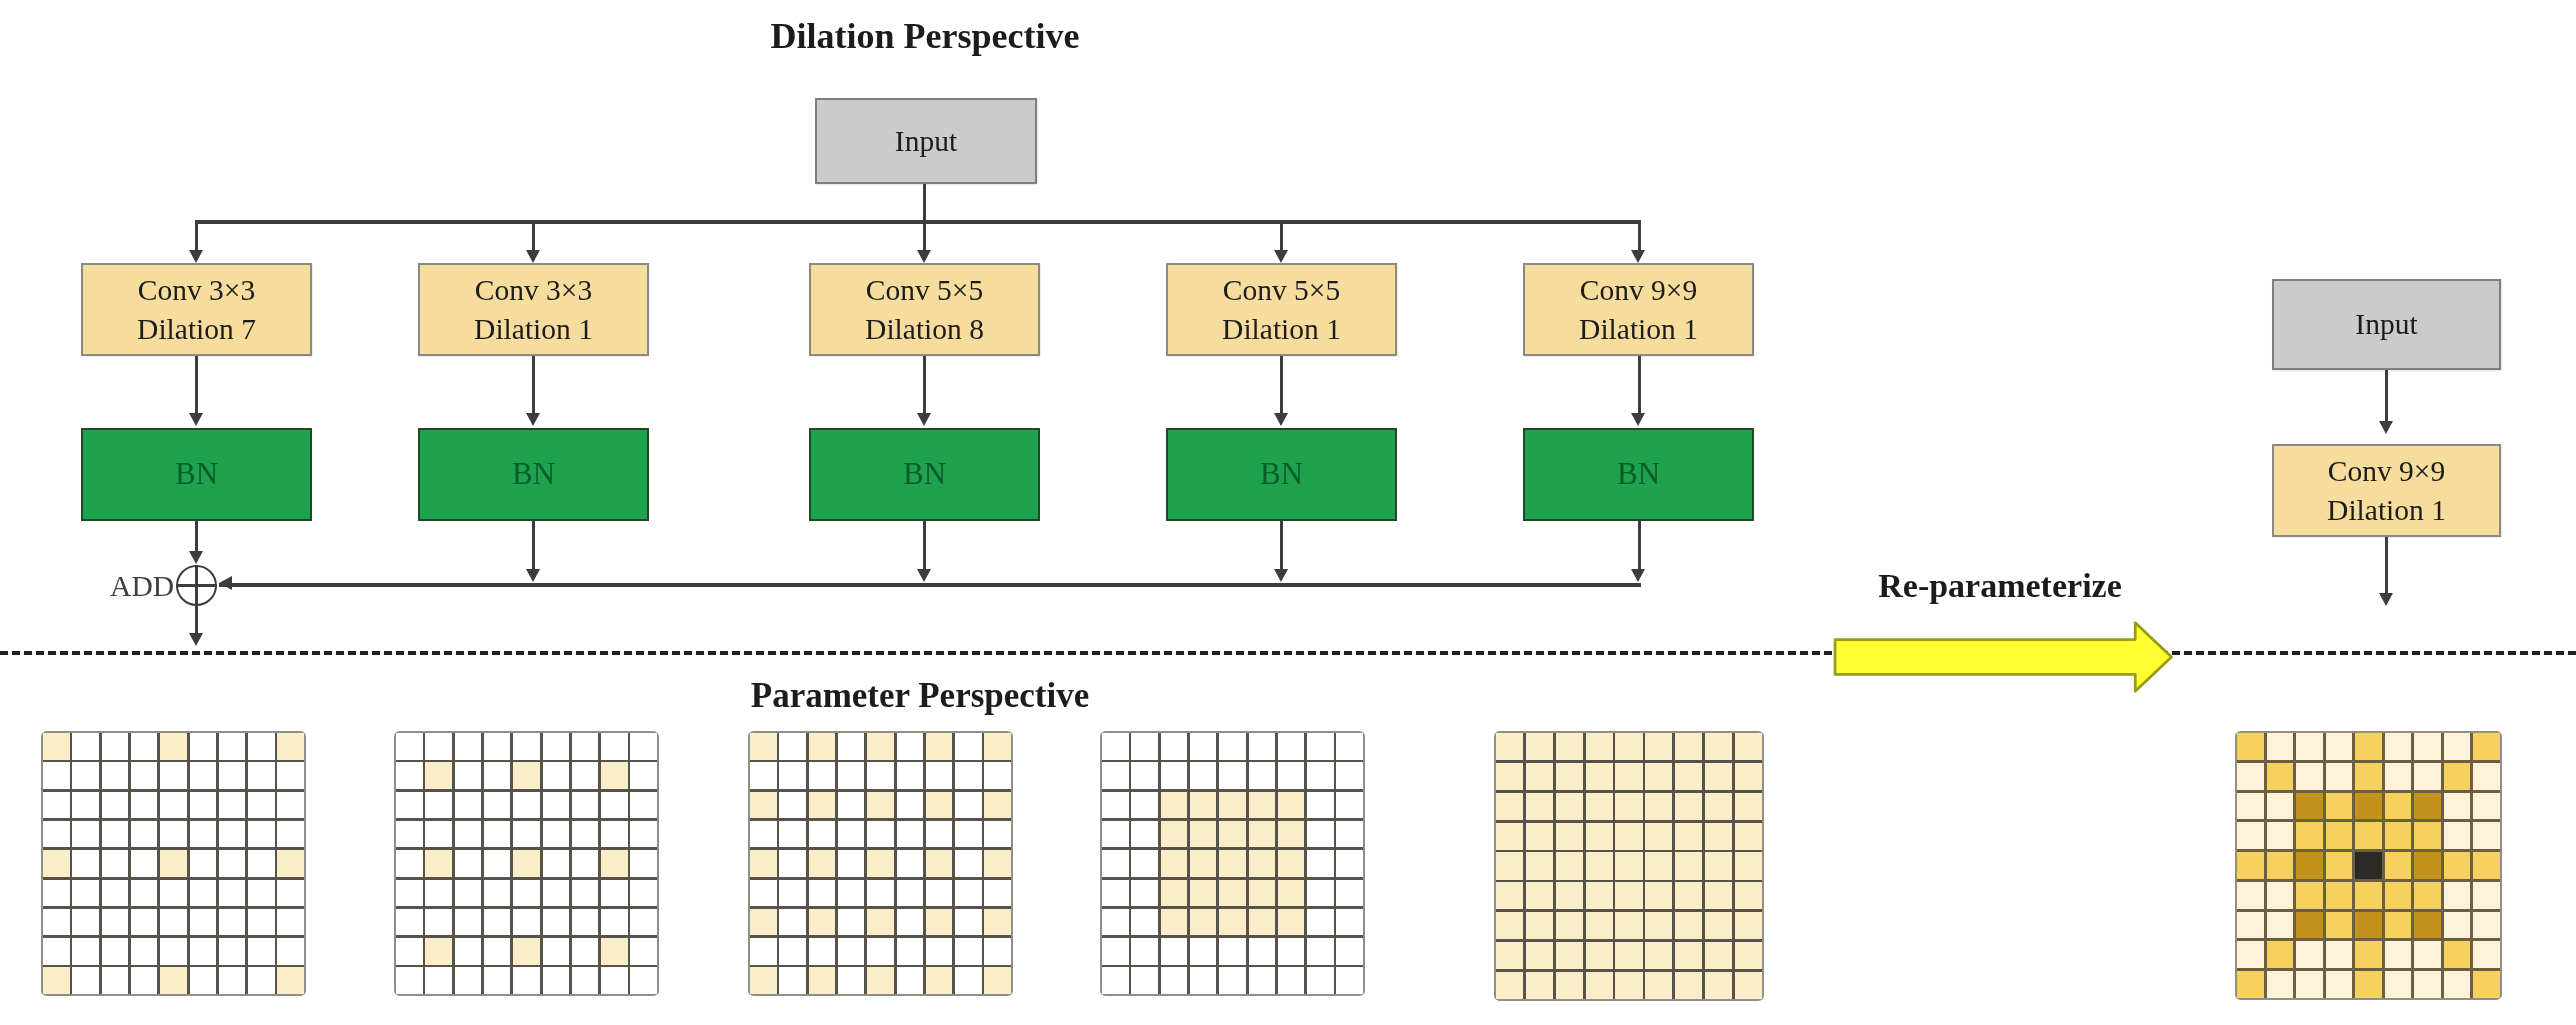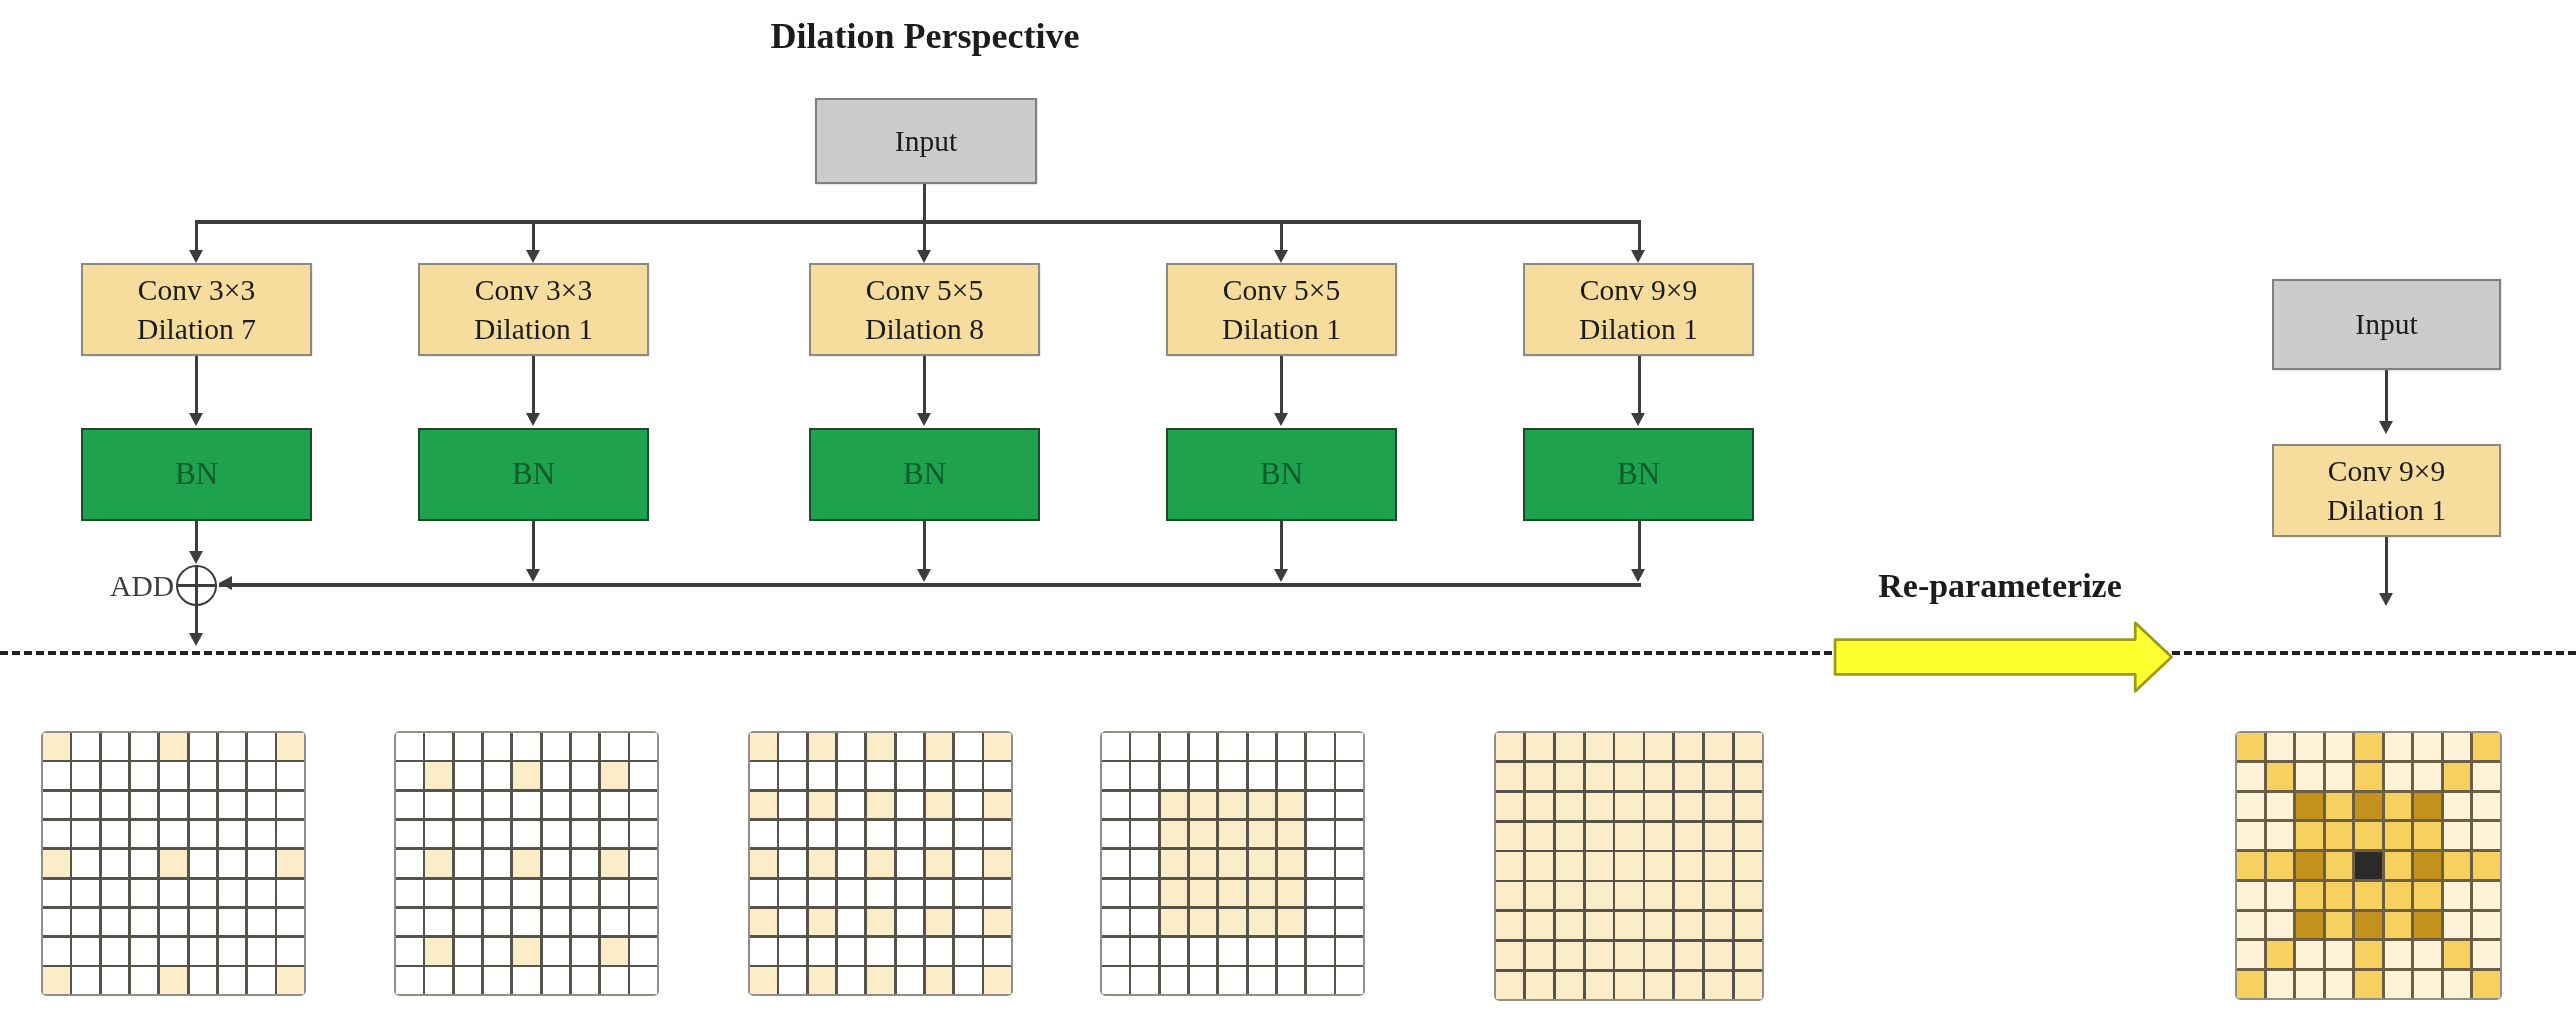--- a/index.html
+++ b/index.html
@@ -145,20 +145,21 @@
   </div>
   <div class="vline" style="left:2385px;top:370px;height:52px;"></div>
   <div class="ah-down" style="left:2379px;top:421px;"></div>
   <div class="node conv-box" style="left:2272px;top:444px;width:229px;height:93px;">
     <span>Conv 9×9</span>
     <span>Dilation 1</span>
   </div>
   <div class="vline" style="left:2385px;top:537px;height:58px;"></div>
   <div class="ah-down" style="left:2379px;top:593px;"></div>
 
+  <div class="abs title" style="left:920px;top:676px;font-size:35px;">Parameter Perspective</div>
 
   <div class="kgrid" style="left:41px;top:731px;width:265px;height:265px;">
       <div class="kcell" style="background: rgb(250, 237, 200);"></div>
       <div class="kcell" style="background: rgb(255, 255, 255);"></div>
       <div class="kcell" style="background: rgb(255, 255, 255);"></div>
       <div class="kcell" style="background: rgb(255, 255, 255);"></div>
       <div class="kcell" style="background: rgb(250, 237, 200);"></div>
       <div class="kcell" style="background: rgb(255, 255, 255);"></div>
       <div class="kcell" style="background: rgb(255, 255, 255);"></div>
       <div class="kcell" style="background: rgb(255, 255, 255);"></div>

